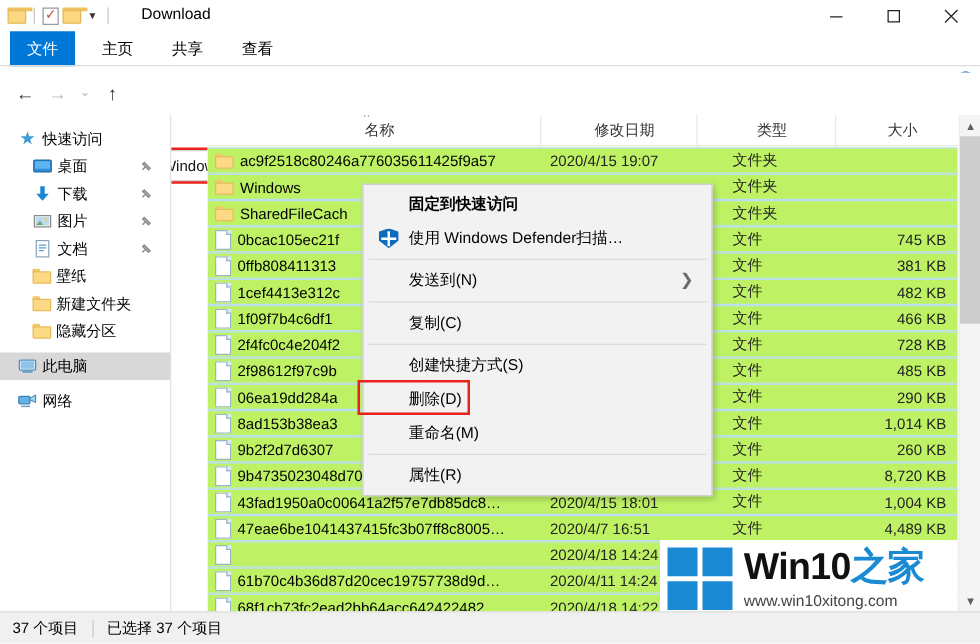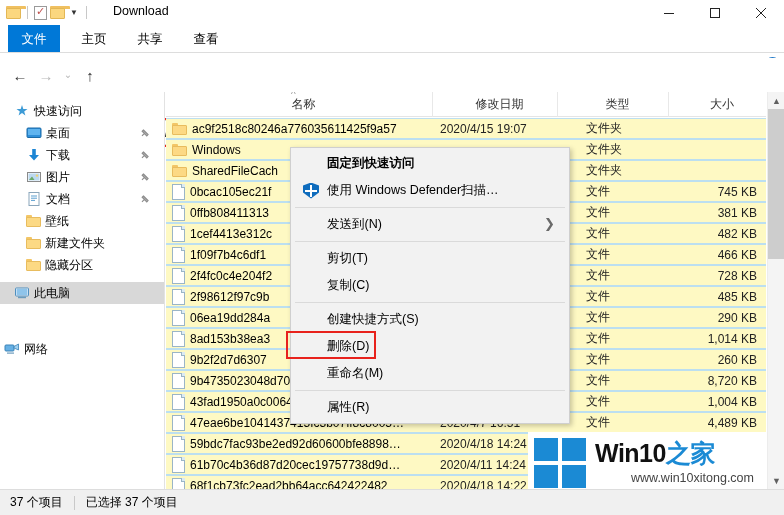--- a/index.html
+++ b/index.html
@@ -68,21 +68,21 @@
                border:1px solid #cfcfcf; background:#fff; display:flex; align-items:center; }
   .searchwrap input{ flex:1; border:none; outline:none; font-size:12px; color:#555;
                      padding-left:7px; font-family:inherit; background:transparent; }
   .searchwrap input::placeholder{ color:#555; }
   .mag{ width:22px; text-align:center; color:#333; }
 
   
   .content{ position:absolute; left:0; top:92px; width:784px; height:397px; }
 
   
-  .nav-pane{ position:absolute; left:0; top:0; width:165px; height:397px; background:#fff;
+  .nav-pane{ position:absolute; left:0; top:0; width:137px; height:397px; background:#fff;
              border-right:1px solid #e2e2e2; overflow:hidden; }
   .nv{ height:22px; display:flex; align-items:center; position:relative; font-size:12px; color:#000; }
   .nv .lbl{ margin-left:4px; }
   .nv .pin{ position:absolute; right:13px; top:5px; }
   .nv.cur{ background:#d8d8d8; }
   .ico{ width:16px; height:16px; display:inline-block; position:relative; flex:none; }
 
   .fold{ width:15px; height:12px; position:relative; }
   .fold .t{ position:absolute; left:0; top:0; width:6px; height:3px; background:#f3c667; border-radius:1px 1px 0 0; }
   .fold .b{ position:absolute; left:0; top:2px; width:15px; height:10px; background:#fcd984; border:1px solid #e8bc5e; border-radius:0 1px 1px 1px; }
@@ -93,21 +93,21 @@
   .hc{ position:absolute; top:0; height:25px; display:flex; align-items:center; font-size:12px; color:#333;
        border-right:1px solid #e8e8e8; padding-left:9px;justify-content:center; }
   .hc.c-name{ left:0; width:267px; }
   .hc.c-date{ left:267px; width:125px; }
   .hc.c-type{ left:392px; width:111px; }
   .hc.c-size{ left:503px; width:97px; border-right:none; }
   .sortmark{ position:absolute; left:125px; top:-3px; font-size:10px; color:#999; }
 
   .rows{ position:absolute; left:0; top:26px; width:600px; height:371px; }
   .row{ position:absolute; left:0; width:600px; height:21px; display:flex; align-items:center; font-size:12px; }
-  .row.sel{ background:#fef9c3; border-top:1px solid #bcdff0; border-bottom:1px solid #bcdff0; }
+  .row.sel{ background:#bef264; border-top:1px solid #bcdff0; border-bottom:1px solid #bcdff0; }
   .cell-name{ position:absolute; left:6px; width:262px; display:flex; align-items:center; gap:5px;
               white-space:nowrap; overflow:hidden; color:#000; }
   .cell-date{ position:absolute; left:274px; width:116px; color:#222; }
   .cell-type{ position:absolute; left:420px; width:100px; color:#222; }
   .cell-size{ position:absolute; left:499px; width:92px; text-align:right; color:#222; }
 
   .doc{ width:13px; height:16px; position:relative; flex:none; }
   .doc .p{ position:absolute; left:0; top:0; width:13px; height:16px; background:#fff; border:1px solid #9ab5c7; }
   .doc .c{ position:absolute; right:0; top:0; width:4px; height:4px; background:#dbeaf3; border-left:1px solid #9ab5c7; border-bottom:1px solid #9ab5c7; }
 
@@ -138,23 +138,23 @@
   .defender:before{ content:""; position:absolute; left:7px; top:2px; width:2px; height:12px; background:#fff; }
   .defender:after{ content:""; position:absolute; left:2px; top:7px; width:12px; height:2px; background:#fff; }
   .redbox-del{ position:absolute; left:-5px; top:-2px; width:90px; height:28px; border:2px solid #e8221c; pointer-events:none; }
 
   
   .wm{ position:absolute; left:528px; top:432px; width:238px; height:62px; background:#fff;
        display:flex; align-items:center; }
   .wm-logo{ width:52px; height:50px; margin-left:6px; display:grid; grid-template-columns:1fr 1fr; grid-template-rows:1fr 1fr; gap:4px; }
   .wm-logo div{ background:#1b8ad4; }
   .wm-txt{ margin-left:9px; }
-  .wm-l1{ font-size:25px; font-weight:bold; color:#111; line-height:1; letter-spacing:-0.5px; }
+  .wm-l1{ font-size:30px; font-weight:bold; color:#111; line-height:1; letter-spacing:-0.5px; }
   .wm-l1 .cn{ color:#1b8ad4; }
-  .wm-l2{ font-size:12.5px; color:#444; margin-top:5px;margin-left:36px; }
+  .wm-l2{ font-size:12.5px; color:#444; margin-top:5px; }
 </style>
 </head>
 <body>
 
 <div id="app">
 
   <div class="titlebar">
     <div class="qat">
       <span class="folder-ico">
           <span class="tab"></span>
@@ -350,21 +350,21 @@
           <svg width="16" height="16" viewBox="0 0 16 16">
               <rect x="1.5" y="3" width="13" height="8" rx="0.8" fill="#e9f2fa" stroke="#4f8fbe"></rect>
               <rect x="2.6" y="4" width="10.8" height="6" fill="#8fc4ea"></rect>
               <rect x="4" y="11.6" width="8" height="1.6" fill="#6a9bbd"></rect>
             </svg>
         </span>
         <span class="lbl">此电脑</span>
       </div>
 
       <div style="height:6px;"></div>
-      <div class="nv" style="padding-left:4px;margin-top:28px;">
+      <div class="nv" style="padding-left:14px;">
         <span class="ico">
           <svg width="16" height="16" viewBox="0 0 16 16">
               <rect x="1" y="4" width="9" height="6" rx="1" fill="#66b0e4" stroke="#3a83b8"></rect>
               <path d="M10 5.5 L14.5 3 L14.5 9 L10 7 Z" fill="#9fd0f0" stroke="#3a83b8" stroke-width=".8"></path>
               <rect x="3" y="11.5" width="7" height="1.2" fill="#6d9cbd"></rect>
             </svg>
         </span>
         <span class="lbl">网络</span>
       </div>
     </div>
@@ -560,21 +560,20 @@
             <div class="cell-date">2020/4/7 16:51</div>
             <div class="cell-type">文件</div>
             <div class="cell-size">4,489 KB</div>
           </div>
           <div class="row sel" style="top: 315px;">
             <div class="cell-name">
               <span class="doc">
                 <span class="p"></span>
                 <span class="c"></span>
               </span>
-              <span>59bdc7fac93be2ed92d60600bfe8898…</span>
             </div>
             <div class="cell-date">2020/4/18 14:24</div>
             <div class="cell-type"></div>
             <div class="cell-size"></div>
           </div>
           <div class="row sel" style="top: 336px;">
             <div class="cell-name">
               <span class="doc">
                 <span class="p"></span>
                 <span class="c"></span>
@@ -618,24 +617,20 @@
         </span>
         <span class="mi-txt">使用 Windows Defender扫描…</span>
       </div>
       <div class="msep"></div>
       <div class="mi">
         <span class="mi-ico"></span>
         <span class="mi-txt">发送到(N)</span>
         <span class="sub">❯</span>
       </div>
       <div class="msep"></div>
-      <div class="mi">
-        <span class="mi-ico"></span>
-        <span class="mi-txt">剪切(T)</span>
-      </div>
       <div class="mi">
         <span class="mi-ico"></span>
         <span class="mi-txt">复制(C)</span>
       </div>
       <div class="msep"></div>
       <div class="mi">
         <span class="mi-ico"></span>
         <span class="mi-txt">创建快捷方式(S)</span>
       </div>
       <div class="mi">

